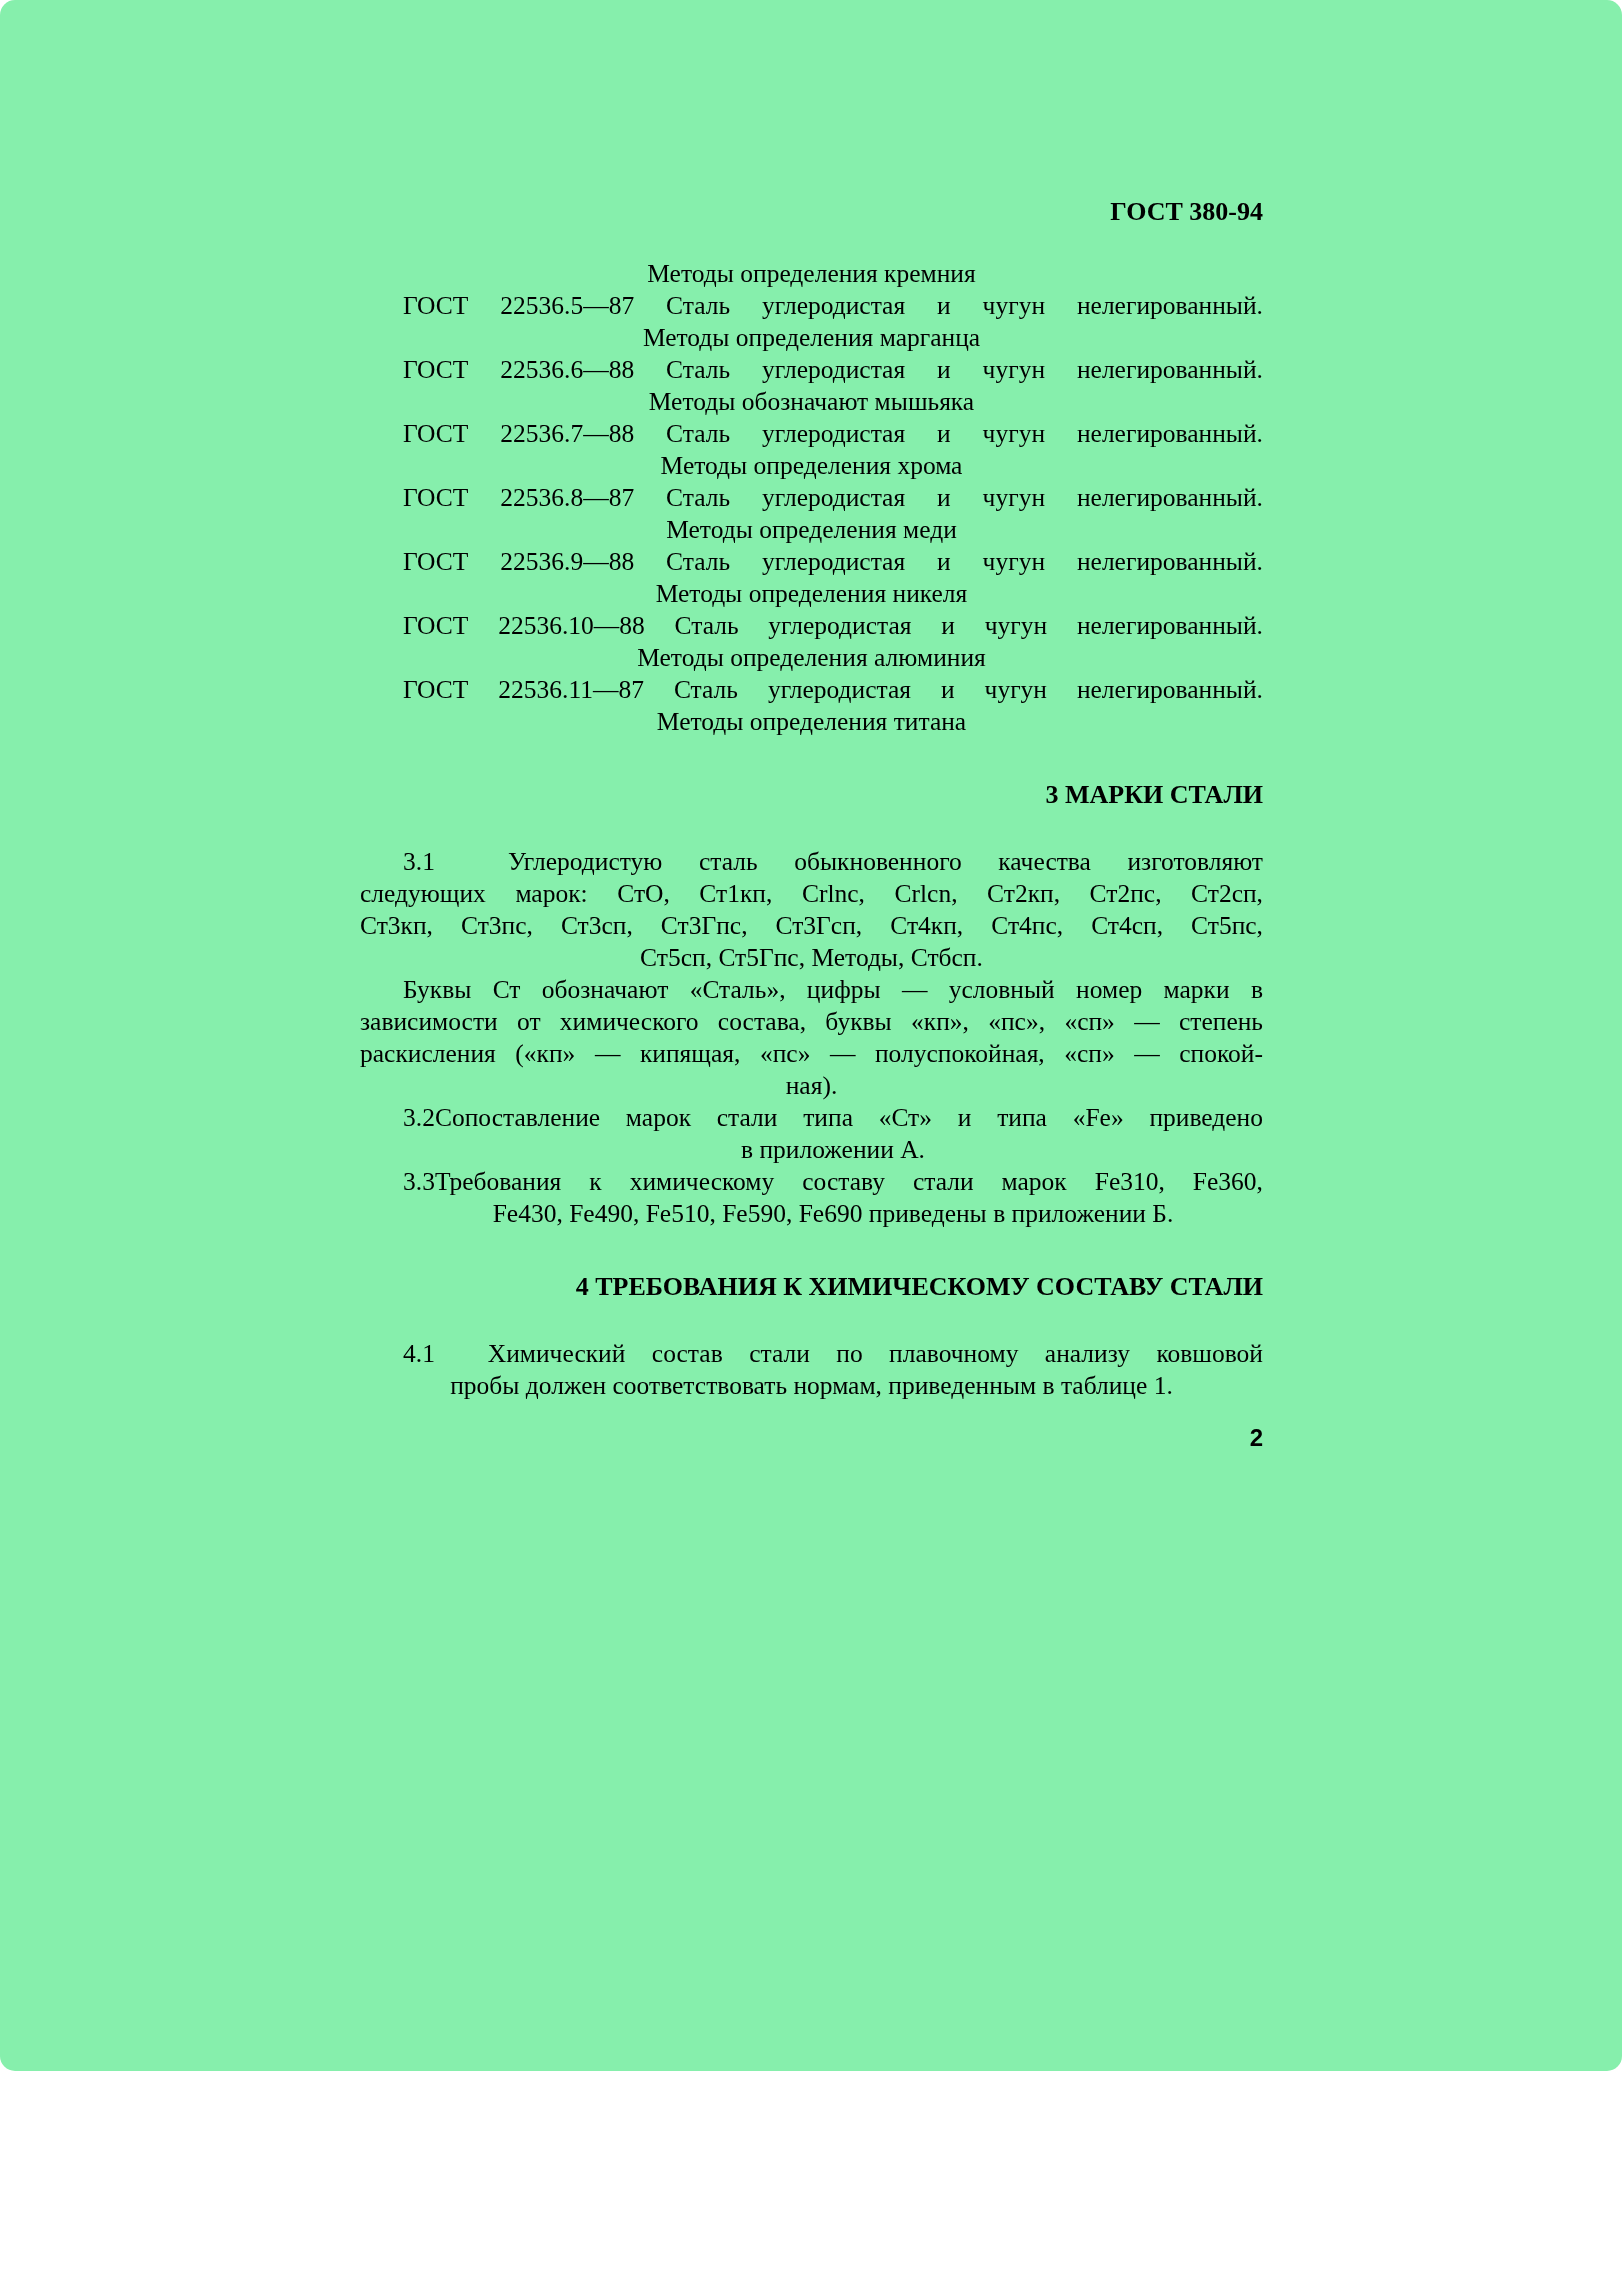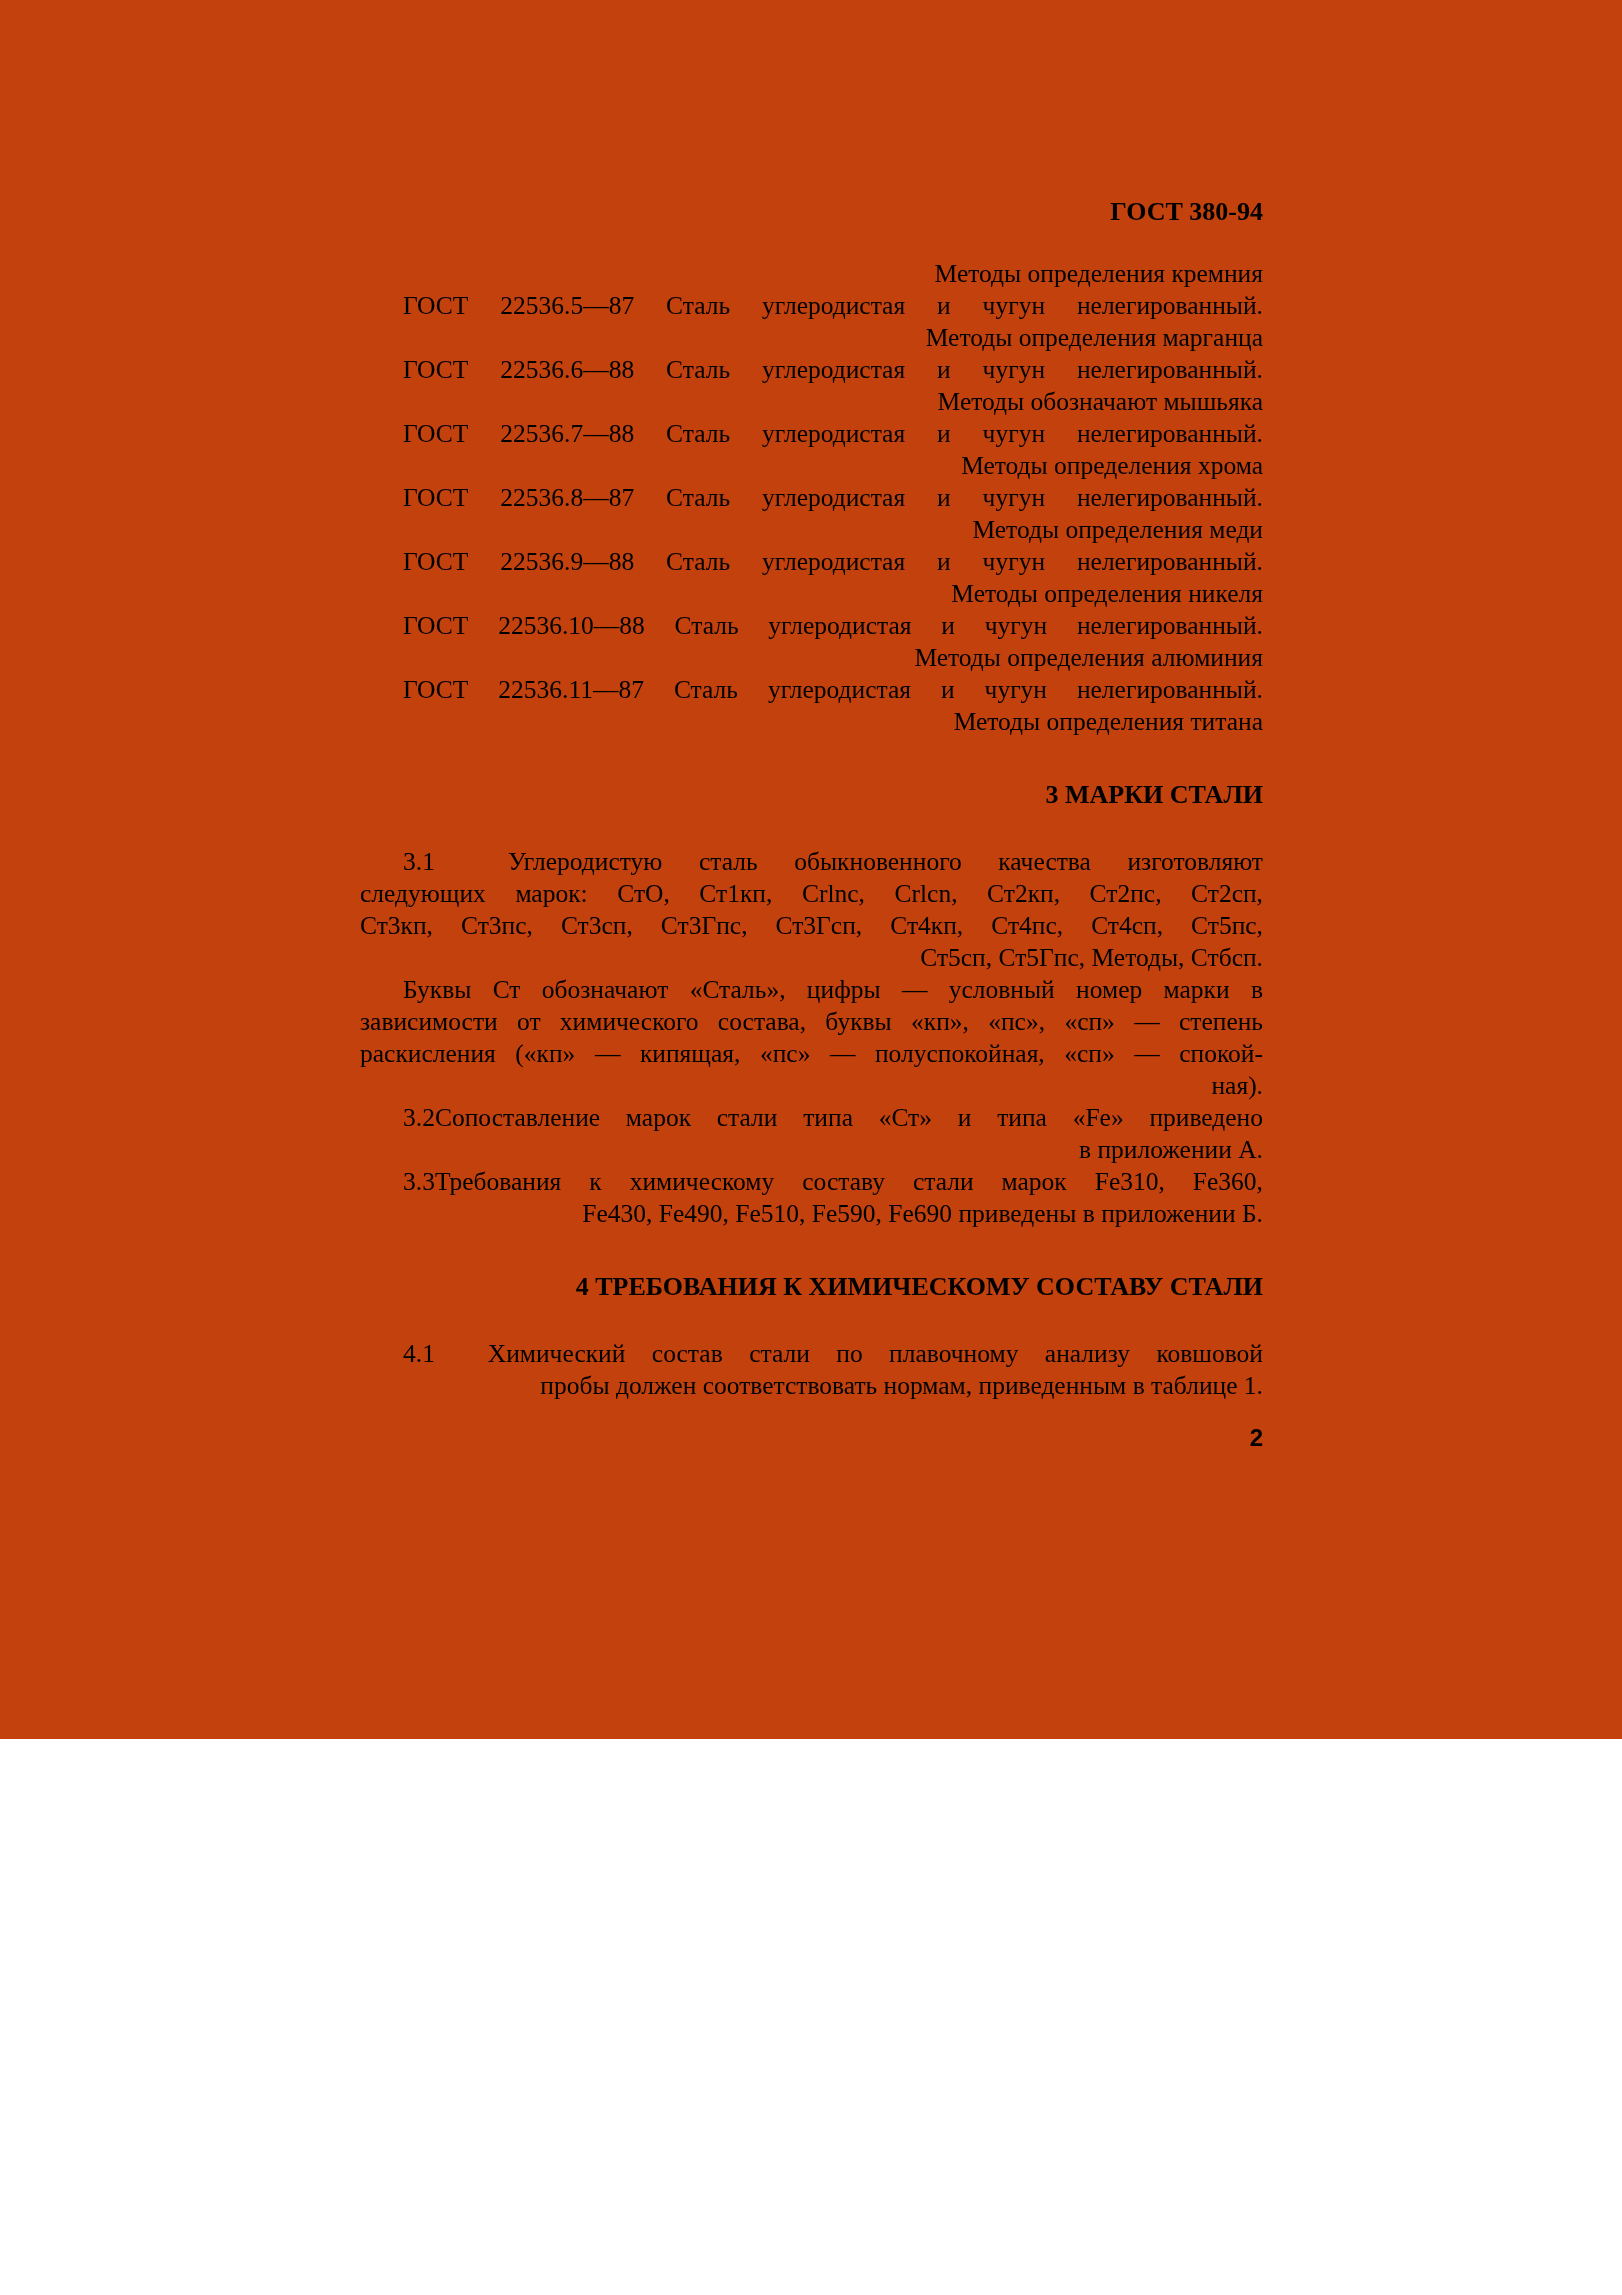--- a/index.html
+++ b/index.html
@@ -3,25 +3,26 @@
 <meta charset="utf-8">
 <style>
   html, body {
     margin: 0;
     padding: 0;
     background: #ffffff;
   }
   .page {
     position: relative;
     width: 1622px;
-    height: 1739px;
-    background: #c2410c;
+    height: 2071px;
+    background: #86efac;
     color: #000000;
     font-family: "Liberation Serif", serif;
     overflow: hidden;
+    border-radius: 15px;
   }
   .content {
     position: absolute;
     left: 360px;
     top: 196px;
     width: 903px;
   }
   .doc-header {
     text-align: right;
     font-weight: bold;
@@ -35,21 +36,21 @@
   }
   .block { margin: 0; }
   .block.heading {
     text-align: right;
     font-weight: bold;
     font-size: 26px;
     margin-top: 41px;
     margin-bottom: 35px;
   }
   .block.sub { margin-left: 43px; }
-  .line { text-align: right; }
+  .line { text-align: center; }
   .line.just {
     text-align: justify;
     text-align-last: justify;
   }
   .line.fi { text-indent: 43px; }
   .line.out { margin-left: -43px; }
   .page-number {
     text-align: right;
     font-family: "Liberation Sans", sans-serif;
     font-weight: bold;

